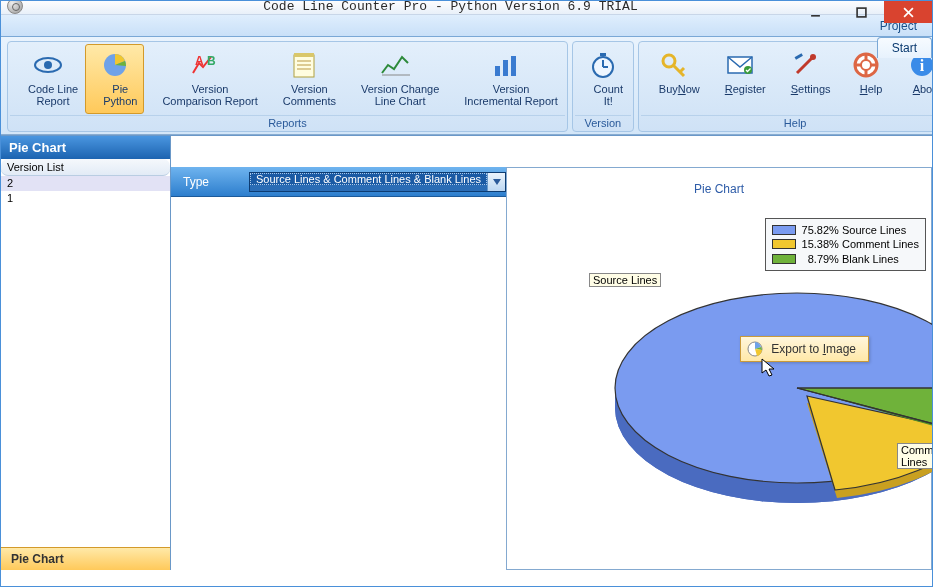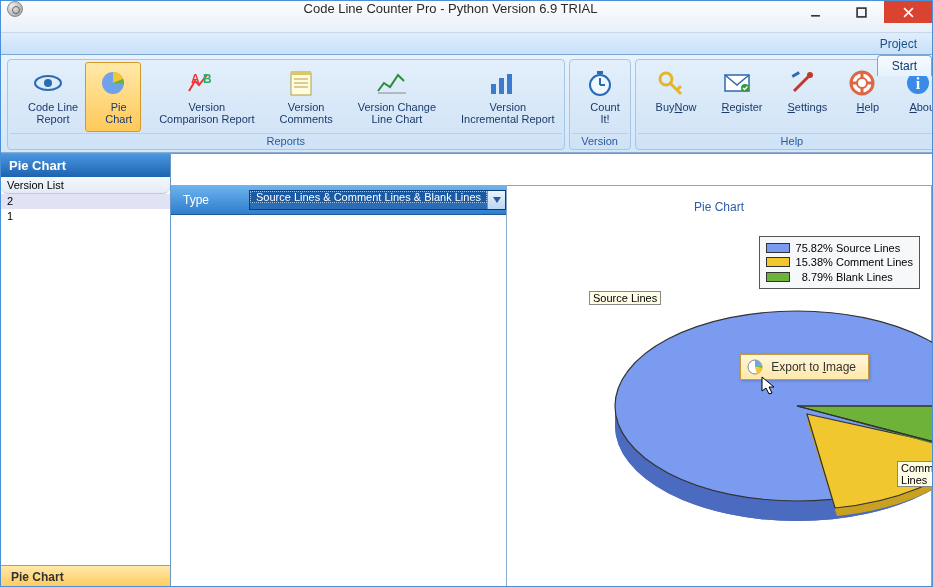--- a/index.html
+++ b/index.html
@@ -7,26 +7,27 @@
   font-family: "Segoe UI", Tahoma, sans-serif;
   font-size: 12px;
   background: #fff;
   width: 933px;
   height: 587px;
   overflow: hidden;
   border: 1px solid #4a90d9;
 }
 
 .titlebar {
-  height: 32px;
+  height: 14px;
   background: linear-gradient(#fdfdfe,#e8f0f9);
   display: flex;
-  align-items: flex-start;
+  align-items: flex-end;
   border-bottom: 1px solid #c8d6e8;
   position: relative;
+  font-family: Liberation Mono, monospace;
 }
 .titlebar .app-icon {
   width: 16px; height: 16px; margin: 0 6px;
   border-radius: 50%;
   background: radial-gradient(circle at 30% 30%, #eee, #999);
   border: 1px solid #888;
   position: relative;
 }
 .titlebar .app-icon::after {
   content:""; position:absolute; left:4px; top:4px; width:6px; height:6px;
@@ -171,21 +172,21 @@
   background:#fff;
   position:relative;
   border:1px solid #84a9d0;
   margin:0 0 0 0;
 }
 .charttitle {
   position:absolute; top:14px; left:0; right:0;
   text-align:center; color:#2e5ca8; font-size:12px;
 }
 .legend {
-  position:absolute; top:50px; right:11px;
+  position:absolute; top:50px; right:5px;
   border:1px solid #555; background:#f6f8fa;
   padding:4px 6px; font-size:11px;
 }
 .legend .li { display:flex; align-items:center; gap:6px; line-height:1.3;}
 .legend .sw { width:24px; height:10px; border:1px solid #333;}
 .ctxmenu {
   position:absolute; right:62px; top:168px;
   background: linear-gradient(#fff6dc,#ffe8a8);
   border:1px solid #c99a3a;
   padding:4px 12px 4px 6px;
@@ -252,21 +253,21 @@
       </div>
       <div class="ribbtn selected">
         <div class="ico">
           <svg width="28" height="28" viewBox="0 0 28 28">
               <circle cx="14" cy="14" r="11" fill="#6fa2e8"></circle>
               <path d="M14 14 L14 3 A11 11 0 0 1 24 10 Z" fill="#f1c72f"></path>
               <path d="M14 14 L24 10 A11 11 0 0 1 25 15 Z" fill="#6fb23a"></path>
             </svg>
         </div>
         <div class="lbl">Pie
-Chart</div>
+Python</div>
       </div>
       <div class="ribbtn" style="min-width:96px;">
         <div class="ico">
           <svg width="32" height="24" viewBox="0 0 32 24">
               <path d="M4 20 L10 10 L14 14 L22 4" fill="none" stroke="#e33" stroke-width="2"></path>
               <text x="6" y="12" font-size="12" fill="#e33" font-weight="bold">A</text>
               <text x="18" y="12" font-size="12" fill="#3a6" font-weight="bold">B</text>
             </svg>
         </div>
         <div class="lbl">Version

